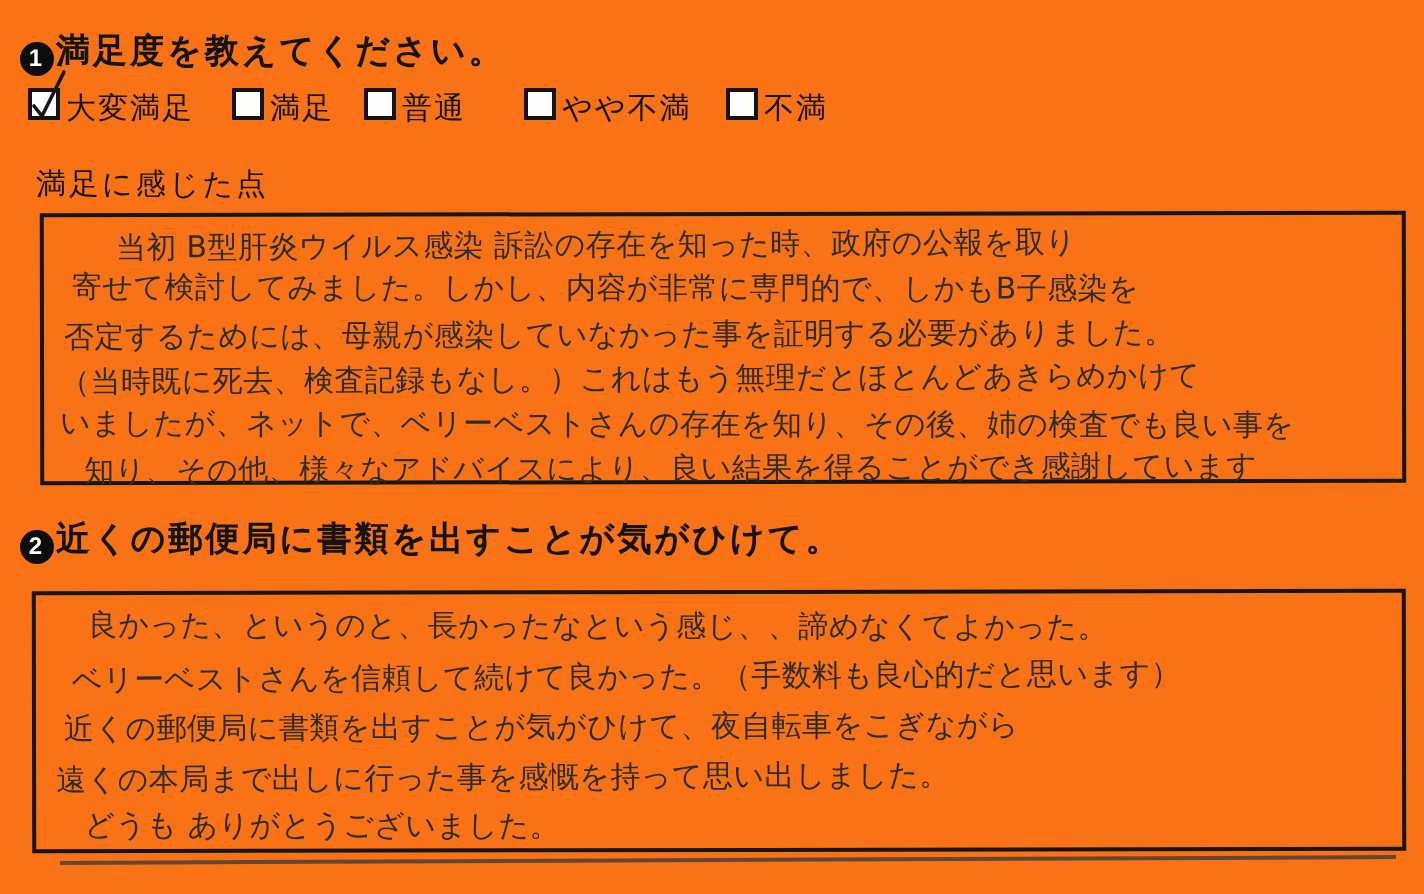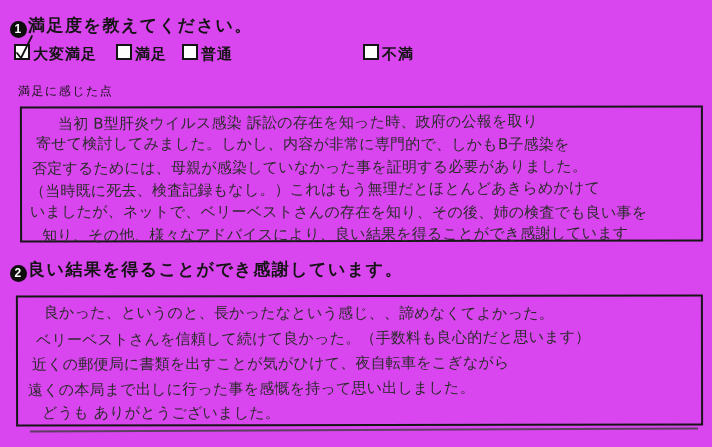--- a/index.html
+++ b/index.html
@@ -1,35 +1,35 @@
 <!DOCTYPE html>
 <html><head>
 <meta charset="utf-8">
 <style>
   html,body{margin:0;padding:0;background:#e8e8e8;}
   .page{
-    position:relative;width:712px;height:447px;background:#d946ef;
+    position:relative;width:712px;height:447px;background:#f97316;
     font-family:"Liberation Serif","DejaVu Serif",serif;color:#141414;
     overflow:hidden;margin:0 auto;
   }
   
   .q-heading{position:absolute;font-size:17px;font-weight:bold;letter-spacing:1.5px;white-space:nowrap;}
   .qnum{
     display:inline-flex;width:17px;height:17px;border-radius:50%;background:#0d0d0d;color:#fff;
     font-size:12px;line-height:17px;align-items:center;justify-content:center;
     margin-right:1px;vertical-align:-2px;font-family:"Liberation Sans",sans-serif;font-weight:bold;
   }
   
-  .option{position:absolute;top:44px;font-size:15px;font-weight:bold;letter-spacing:1px;white-space:nowrap;}
+  .option{position:absolute;top:44px;font-size:15px;font-weight:normal;letter-spacing:1px;white-space:nowrap;}
   .cb{
     display:inline-block;width:12px;height:12px;border:2px solid #141414;
     margin-right:3px;vertical-align:-1px;position:relative;background:#fdfdfb;
   }
   .cb svg{position:absolute;left:-2px;top:-13px;overflow:visible;}
-  .section-label{position:absolute;font-size:12px;letter-spacing:1.5px;white-space:nowrap;font-family:Liberation Serif, serif;}
+  .section-label{position:absolute;font-size:15px;letter-spacing:1.5px;white-space:nowrap;font-family:Liberation Serif, serif;}
   
   .answer-box{position:absolute;border:2px solid #161616;box-sizing:border-box;}
   .box1{left:20px;top:106px;width:683px;height:136px;padding:3px 6px 0 6px;transform:rotate(-0.1deg);}
   .box2{left:16px;top:295px;width:687px;height:131px;padding:4px 6px 0 6px;transform:rotate(-0.1deg);}
   
   .hand{
     font-family:"DejaVu Sans",sans-serif;color:#2c2c2c;font-size:15px;
     white-space:nowrap;letter-spacing:0.2px;
   }
   .box1 .hand{line-height:22.4px;}
@@ -61,37 +61,40 @@
     <span class="cb"><svg width="22" height="28">
           <path d="M3 20 L7 25 L18 3" stroke="#141414" stroke-width="1.8" fill="none" stroke-linecap="round"></path>
         </svg></span><span>大変満足</span>
   </span>
   <span class="option" style="left:116px">
     <span class="cb"></span><span>満足</span>
   </span>
   <span class="option" style="left:182px">
     <span class="cb"></span><span>普通</span>
   </span>
+  <span class="option" style="left:262px">
+    <span class="cb"></span><span>やや不満</span>
+  </span>
   <span class="option" style="left:363px">
     <span class="cb"></span><span>不満</span>
   </span>
 
   <div class="section-label" style="left:18px;top:83px">満足に感じた点</div>
 
   <div class="answer-box box1">
     <div class="hand r1 i30">当初 B型肝炎ウイルス感染 訴訟の存在を知った時、政府の公報を取り</div>
     <div class="hand r2 i8">寄せて検討してみました。しかし、内容が非常に専門的で、しかもB子感染を</div>
     <div class="hand r3 i4">否定するためには、母親が感染していなかった事を証明する必要がありました。</div>
     <div class="hand r1 i2">（当時既に死去、検査記録もなし。）これはもう無理だとほとんどあきらめかけて</div>
     <div class="hand r2 i2">いましたが、ネットで、ベリーベストさんの存在を知り、その後、姉の検査でも良い事を</div>
     <div class="hand r3 i14">知り、その他、様々なアドバイスにより、良い結果を得ることができ感謝しています</div>
   </div>
 
   <div class="q-heading" style="left:10px;top:258px">
-    <span class="qnum">2</span><span>良い結果を得ることができ感謝しています。</span>
+    <span class="qnum">2</span><span>近くの郵便局に書類を出すことが気がひけて。</span>
   </div>
 
   <div class="answer-box box2">
     <div class="hand r2 i20">良かった、というのと、長かったなという感じ、、諦めなくてよかった。</div>
     <div class="hand r1 i12">ベリーベストさんを信頼して続けて良かった。（手数料も良心的だと思います）</div>
     <div class="hand r3 i8">近くの郵便局に書類を出すことが気がひけて、夜自転車をこぎながら</div>
     <div class="hand r1 i4">遠くの本局まで出しに行った事を感慨を持って思い出しました。</div>
     <div class="hand r2 i18">どうも ありがとうございました。</div>
   </div>
 

